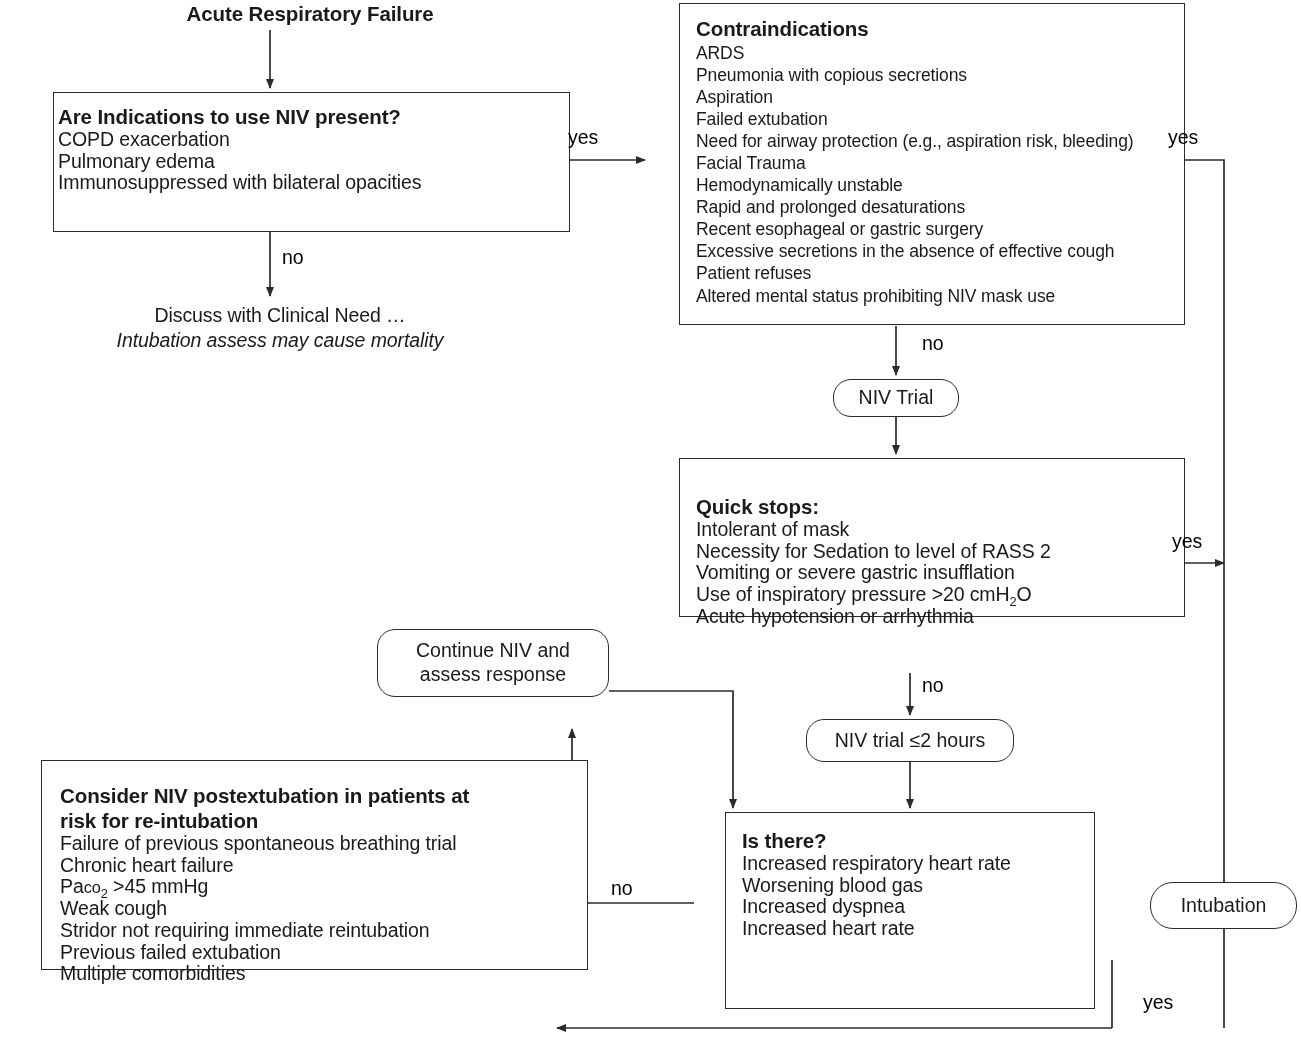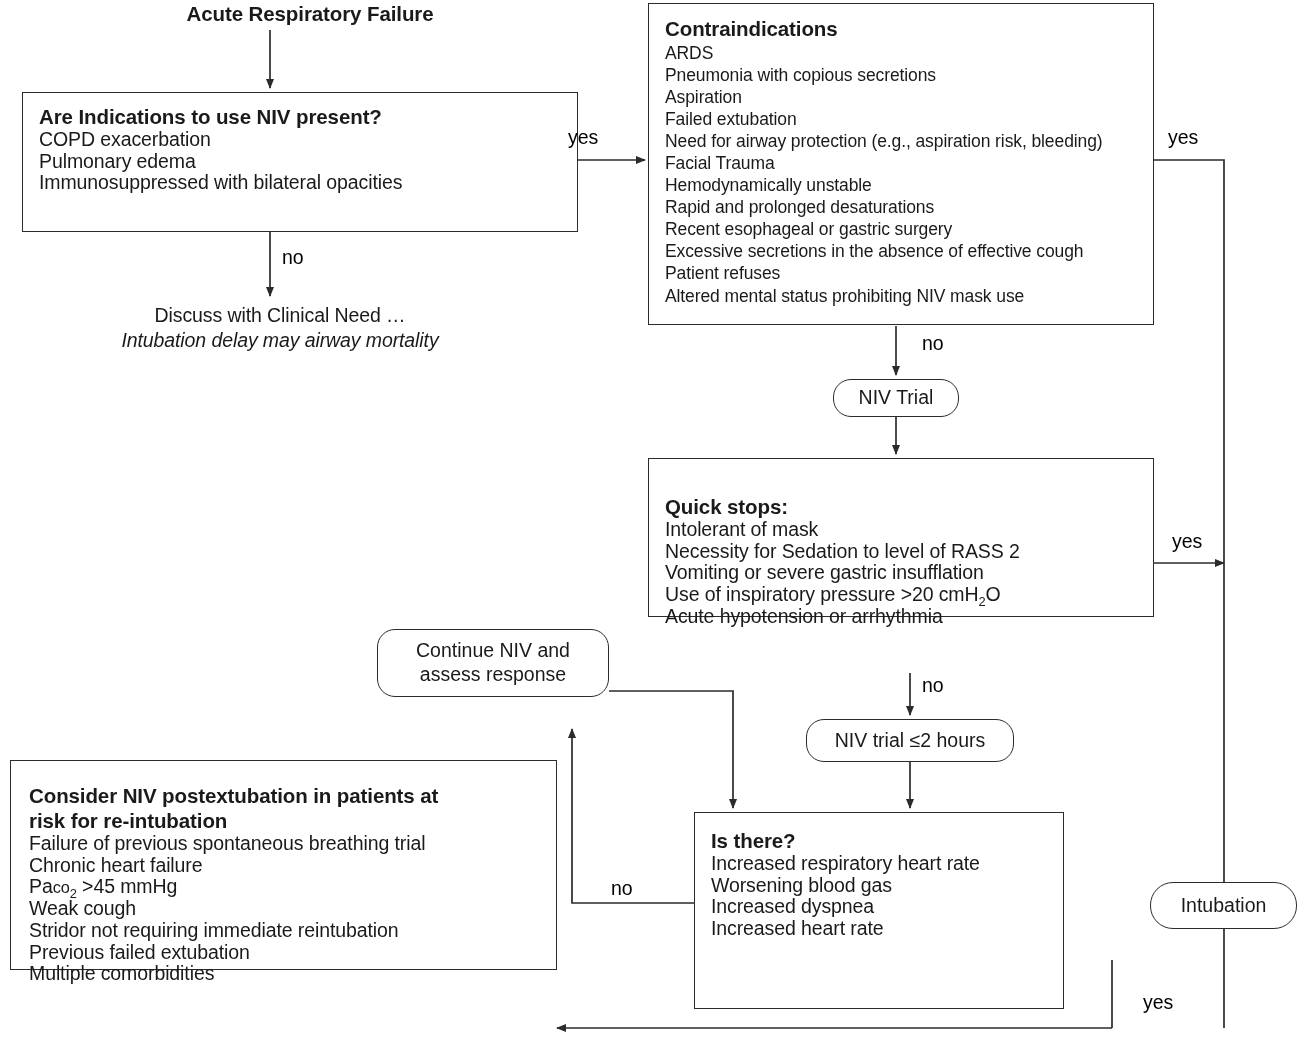--- a/index.html
+++ b/index.html
@@ -23,20 +23,21 @@
     z-index:1;
   }
   .node{
     position:absolute;
     box-sizing:border-box;
     background:#ffffff;
     z-index:2;
   }
   .boxed{
     border:1.6px solid #2b2b2b;
+    margin-left:31px;
   }
   .rounded{
     border:1.6px solid #2b2b2b;
     border-radius:18px;
     display:flex;
     align-items:center;
     justify-content:center;
     text-align:center;
     line-height:1.22;
   }
@@ -65,21 +66,21 @@
     color:#000000;
     z-index:3;
     background:transparent;
     white-space:nowrap;
   }
   .ital{ font-style:italic; }
   sub{ font-size:0.66em; line-height:0; }
   .sc{ font-size:0.84em; }
   
   #n-title       { left:60px;  top:2px;   width:500px;  text-align:center; }
-  #n-indications { left:22px;  top:92px;  width:556px;  height:140px; padding:12px 0 0 16px; }
+  #n-indications { left:22px;  top:92px;  width:517px;  height:140px; padding:12px 0 0 4px; }
   #n-discuss     { left:40px;  top:303px; width:480px;  text-align:center; line-height:1.30;}
   #n-contra      { left:648px; top:3px;   width:506px;  height:322px; padding:13px 0 0 16px; }
   #n-nivtrial    { left:833px; top:379px; width:126px;  height:38px;  font-size:19.5px;}
   #n-quick       { left:648px; top:458px; width:506px;  height:159px; padding:36px 0 0 16px;}
   #n-continue    { left:377px; top:629px; width:232px;  height:68px;  font-size:19.5px;}
   #n-niv2h       { left:806px; top:719px; width:208px;  height:43px;  font-size:19.5px;}
   #n-isthere     { left:694px; top:812px; width:370px;  height:197px; padding:16px 0 0 16px;}
   #n-postext     { left:10px;  top:760px; width:547px;  height:210px; padding:22px 0 0 18px;}
   #n-intub       { left:1150px;top:882px; width:147px;  height:47px;  font-size:19.5px;border-radius:23px;}
 </style>
@@ -129,21 +130,21 @@
     <div class="ttl">Are Indications to use NIV present?</div>
     <ul class="list indent">
       <li class="itm">COPD exacerbation</li>
       <li class="itm">Pulmonary edema</li>
       <li class="itm">Immunosuppressed with bilateral opacities</li>
     </ul>
   </div>
 
   <div class="node plain" id="n-discuss">
     <div class="itm" style="white-space:normal">Discuss with Clinical Need …</div>
-    <div class="itm ital" style="white-space:normal">Intubation delay may airway mortality</div>
+    <div class="itm ital" style="white-space:normal">Intubation assess may cause mortality</div>
   </div>
 
   <div class="node boxed" id="n-contra">
     <div class="ttl">Contraindications</div>
     <ul class="list indent" style="margin-top:1px">
       <li class="itm" style="font-size:17.5px;line-height:1.26">ARDS</li>
       <li class="itm" style="font-size:17.5px;line-height:1.26">Pneumonia with copious secretions</li>
       <li class="itm" style="font-size:17.5px;line-height:1.26">Aspiration</li>
       <li class="itm" style="font-size:17.5px;line-height:1.26">Failed extubation</li>
       <li class="itm" style="font-size:17.5px;line-height:1.26">Need for airway protection (e.g., aspiration risk, bleeding)</li>

